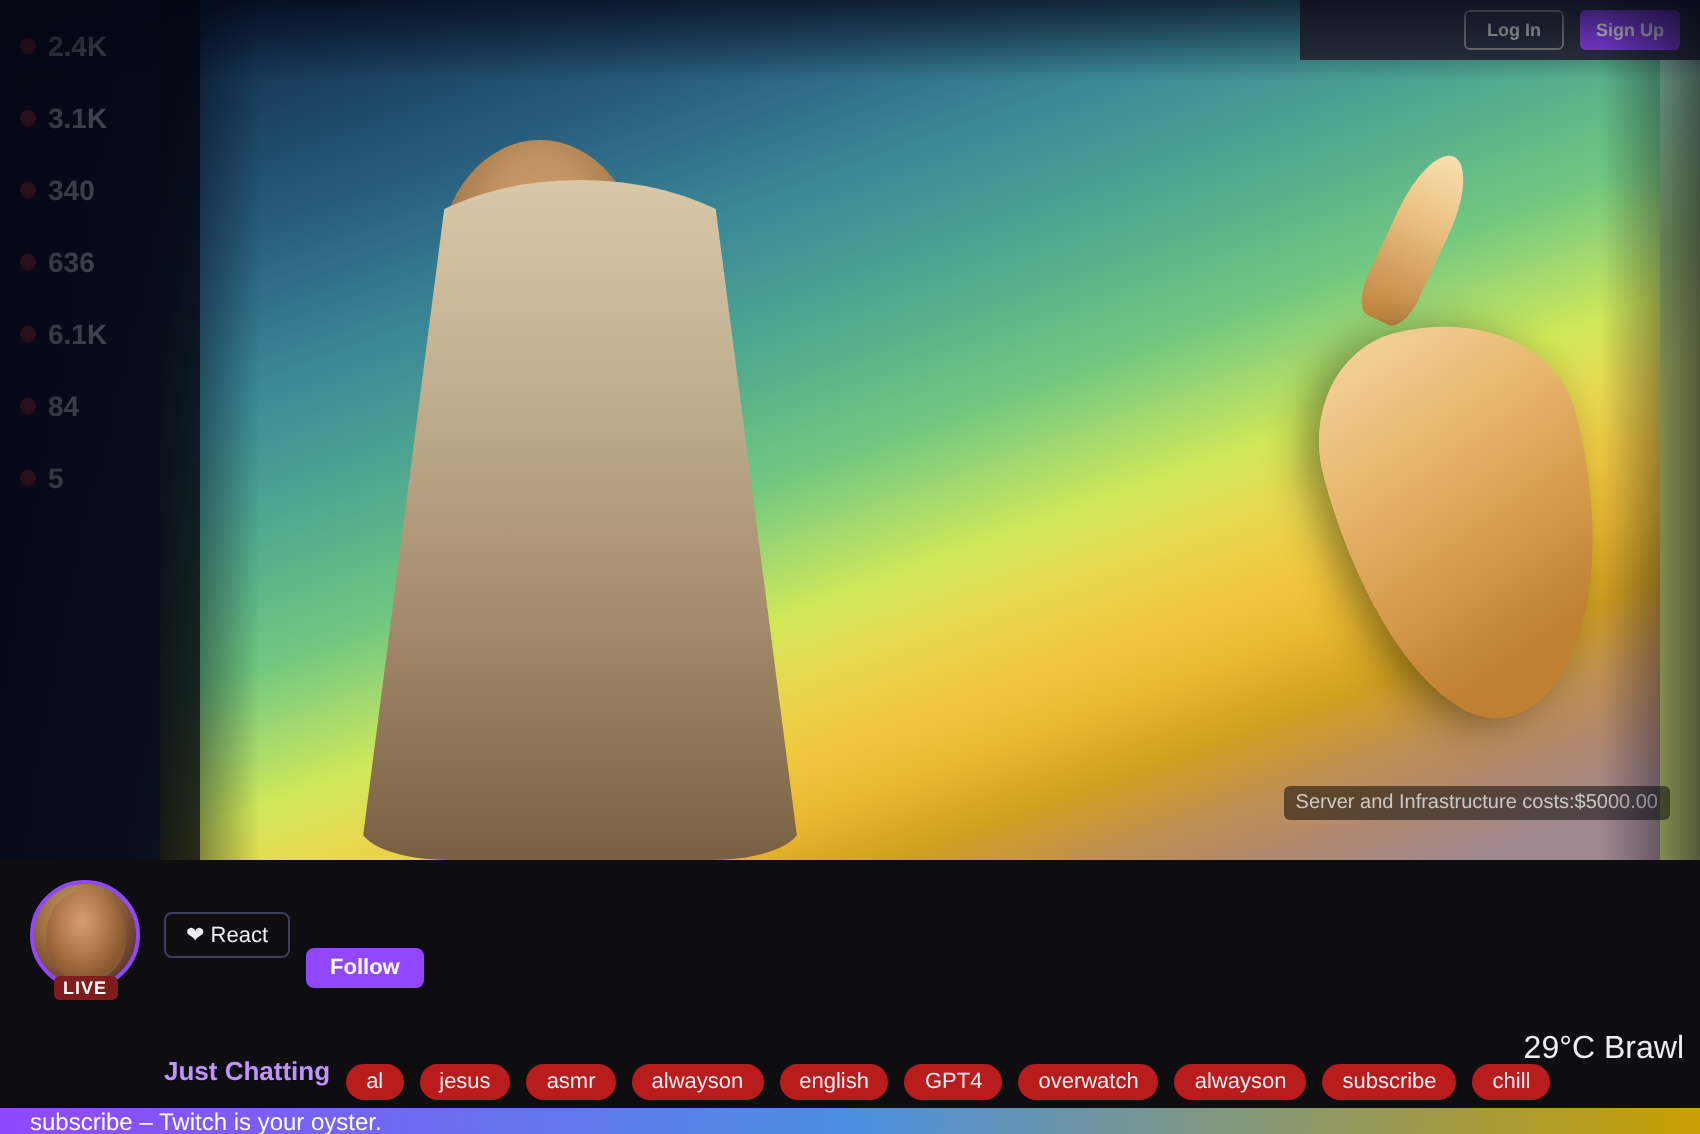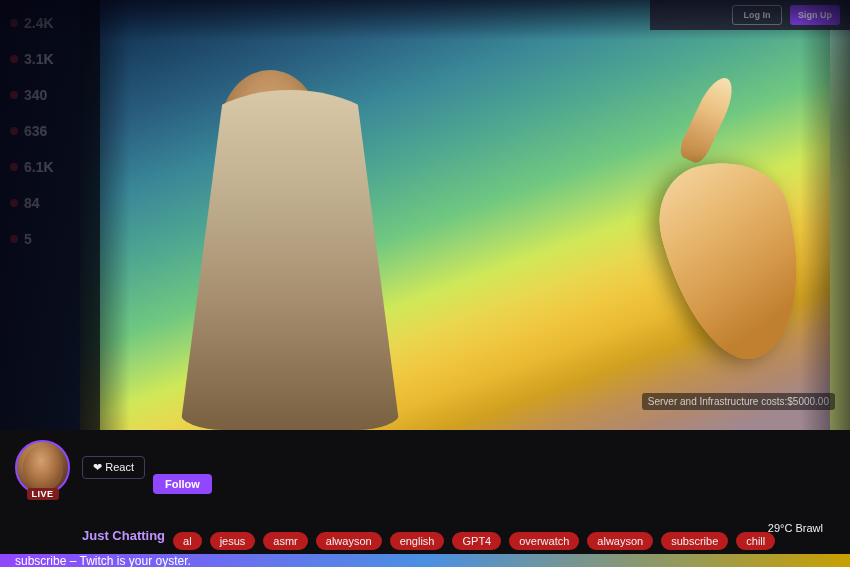--- a/index.html
+++ b/index.html
@@ -279,23 +279,23 @@
     .notification-text {
       color: white;
       font-size: 12px;
       font-weight: 500;
       white-space: nowrap;
     }
 
     .weather-badge {
       position: absolute;
       bottom: 33px;
-      right: 27px;
+      right: 8px;
       color: #efeff1;
-      font-size: 11px;
+      font-size: 16px;
       display: flex;
       align-items: center;
       gap: 4px;
     }
 
     .dark-left-overlay {
       position: absolute;
       top: 0;
       left: 0;
       width: 130px;

